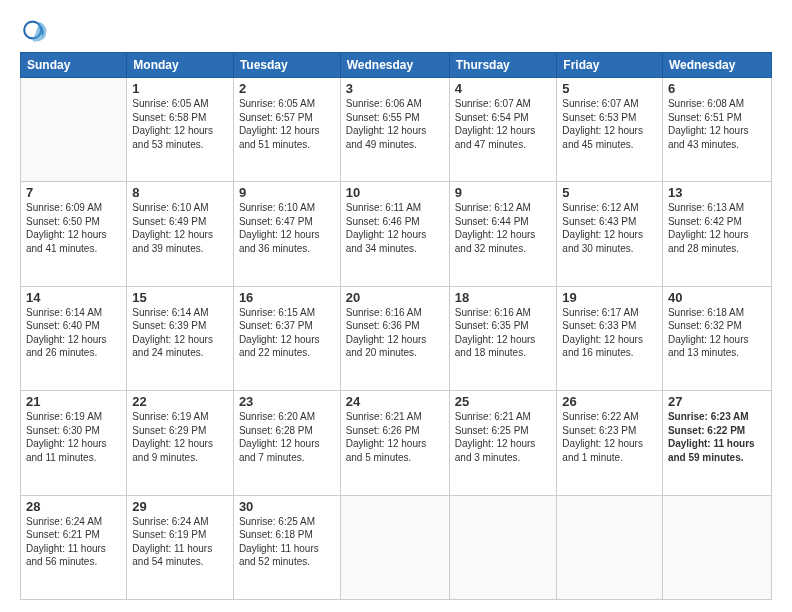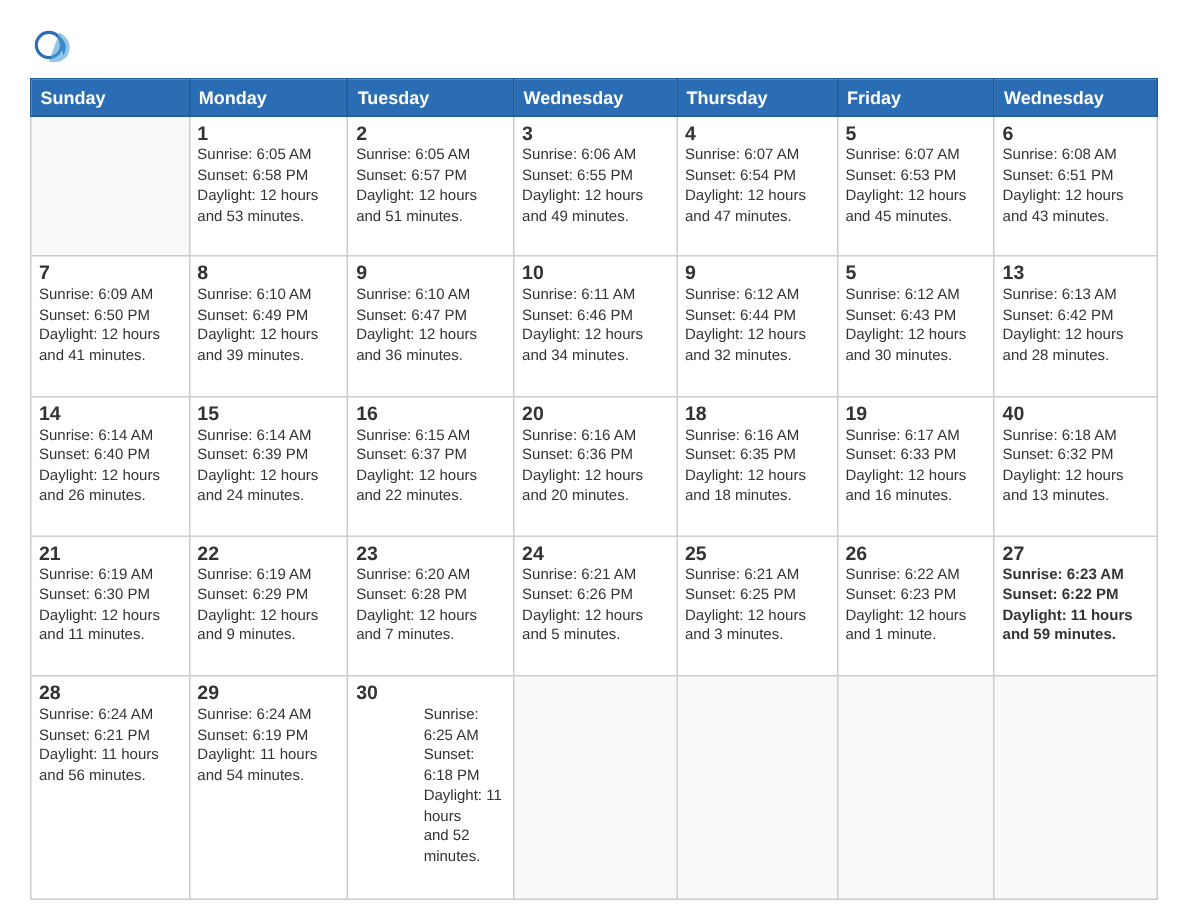--- a/index.html
+++ b/index.html
@@ -345,21 +345,21 @@
           </td>
           <td>
             <span class="day-number">29</span>
             <div class="day-info" style="white-space: pre-line;">Sunrise: 6:24 AM
 Sunset: 6:19 PM
 Daylight: 11 hours
 and 54 minutes.</div>
           </td>
           <td>
             <span class="day-number">30</span>
-            <div class="day-info" style="white-space: pre-line; margin-left: 45px;">Sunrise: 6:25 AM
+            <div class="day-info" style="white-space: pre-line;">Sunrise: 6:25 AM
 Sunset: 6:18 PM
 Daylight: 11 hours
 and 52 minutes.</div>
           </td>
           <td class="empty-cell"></td>
           <td class="empty-cell"></td>
           <td class="empty-cell"></td>
           <td class="empty-cell"></td>
         </tr>
       </tbody>

